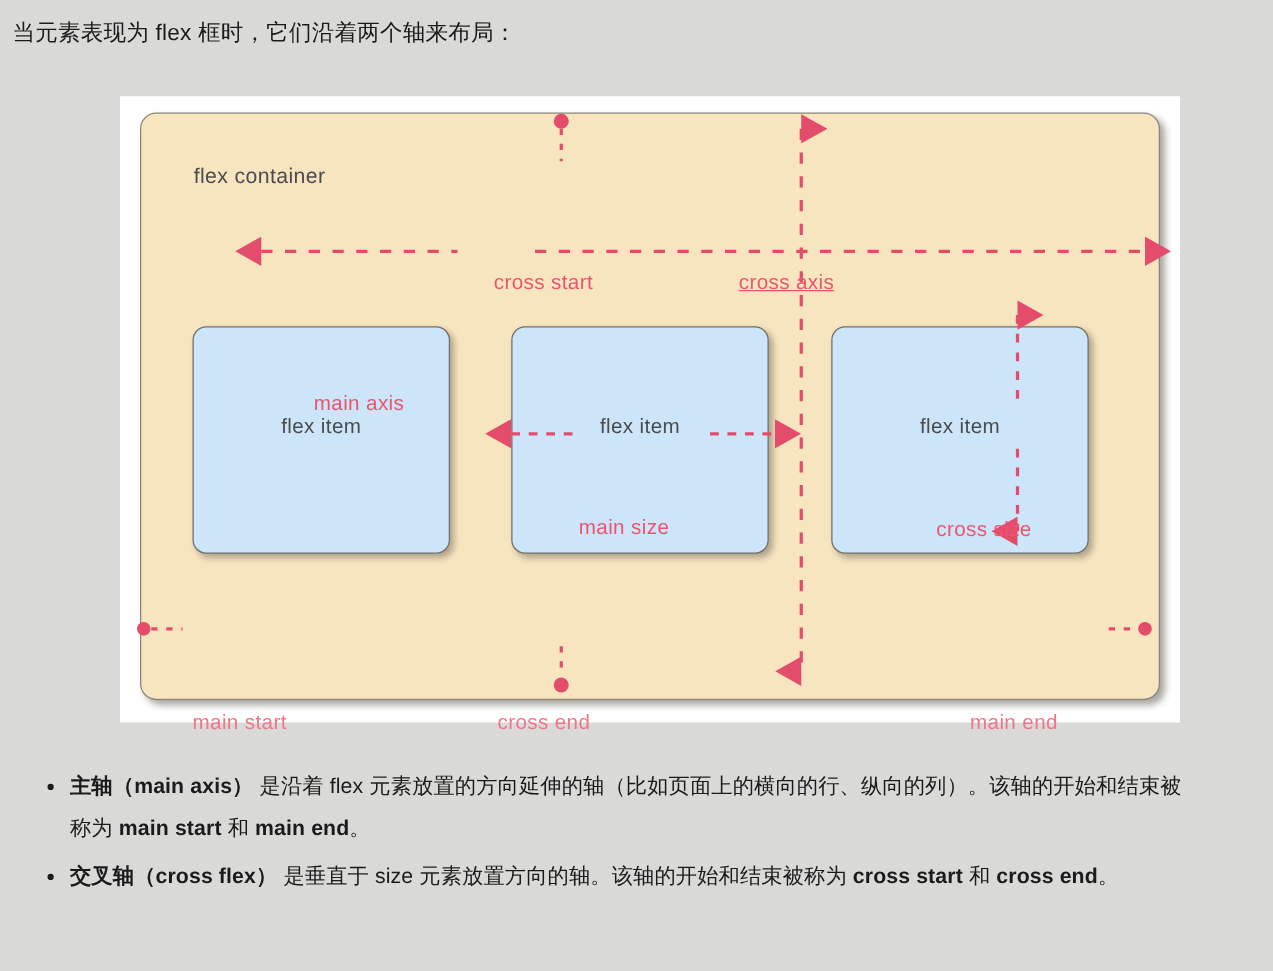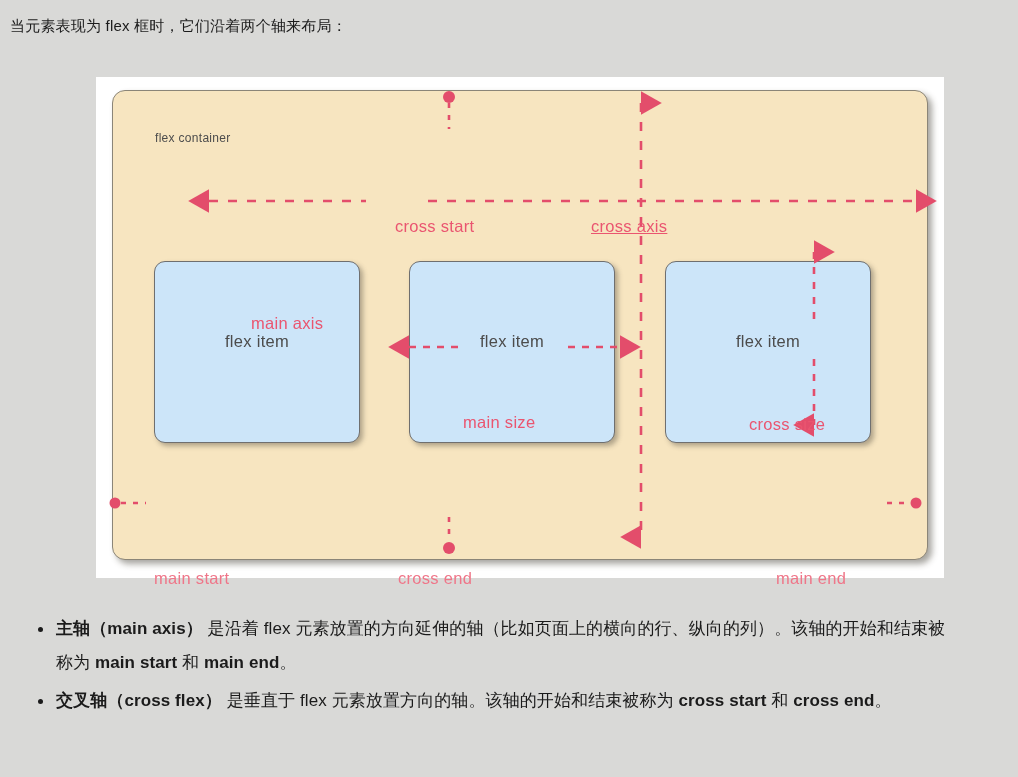--- a/index.html
+++ b/index.html
@@ -14,21 +14,21 @@
     color: #1b1b1b;
     overflow: hidden;
     position: relative;
   }
 
   
   .intro {
     position: absolute;
     left: 10px;
     top: 13px;
-    font-size: 15px;
+    font-size: 18px;
     line-height: 26px;
     letter-spacing: 0.2px;
     color: #1b1b1b;
     white-space: nowrap;
   }
 
   
   .figure-panel {
     position: absolute;
     left: 96px;
@@ -49,21 +49,21 @@
     border: 1.5px solid #8b8578;
     border-radius: 13px;
     box-shadow: 4px 4px 6px rgba(60,55,45,0.45);
     box-sizing: border-box;
   }
 
   .container-label {
     position: absolute;
     left: 42px;
     top: 40px;
-    font-size: 12px;
+    font-size: 17px;
     color: #4c4c4c;
     letter-spacing: 0.3px;
   }
 
   
   .flex-item {
     position: absolute;
     top: 170px;
     width: 206px;
     height: 182px;
@@ -220,16 +220,16 @@
 
 <div class="bullets">
 
   <div class="bullet-row">
     <span class="bullet-dot"></span>
     <b>主轴</b><b>（main axis）</b><span> 是沿着 flex 元素放置的方向延伸的轴（比如页面上的横向的行、纵向的列）。该轴的开始和结束被称为 </span><b>main start</b><span> 和 </span><b>main end</b><span>。</span>
   </div>
 
   <div class="bullet-row">
     <span class="bullet-dot"></span>
-    <b>交叉轴</b><b>（cross flex）</b><span> 是垂直于 flex 元素放置方向的轴。该轴的开始和结束被称为 </span><b>cross start</b><span> 和 </span><b>cross end</b><span>。</span>
+    <b>交叉轴</b><b>（cross flex）</b><span> 是垂直于 size 元素放置方向的轴。该轴的开始和结束被称为 </span><b>cross start</b><span> 和 </span><b>cross end</b><span>。</span>
   </div>
 
 </div>
 
 </body></html>

